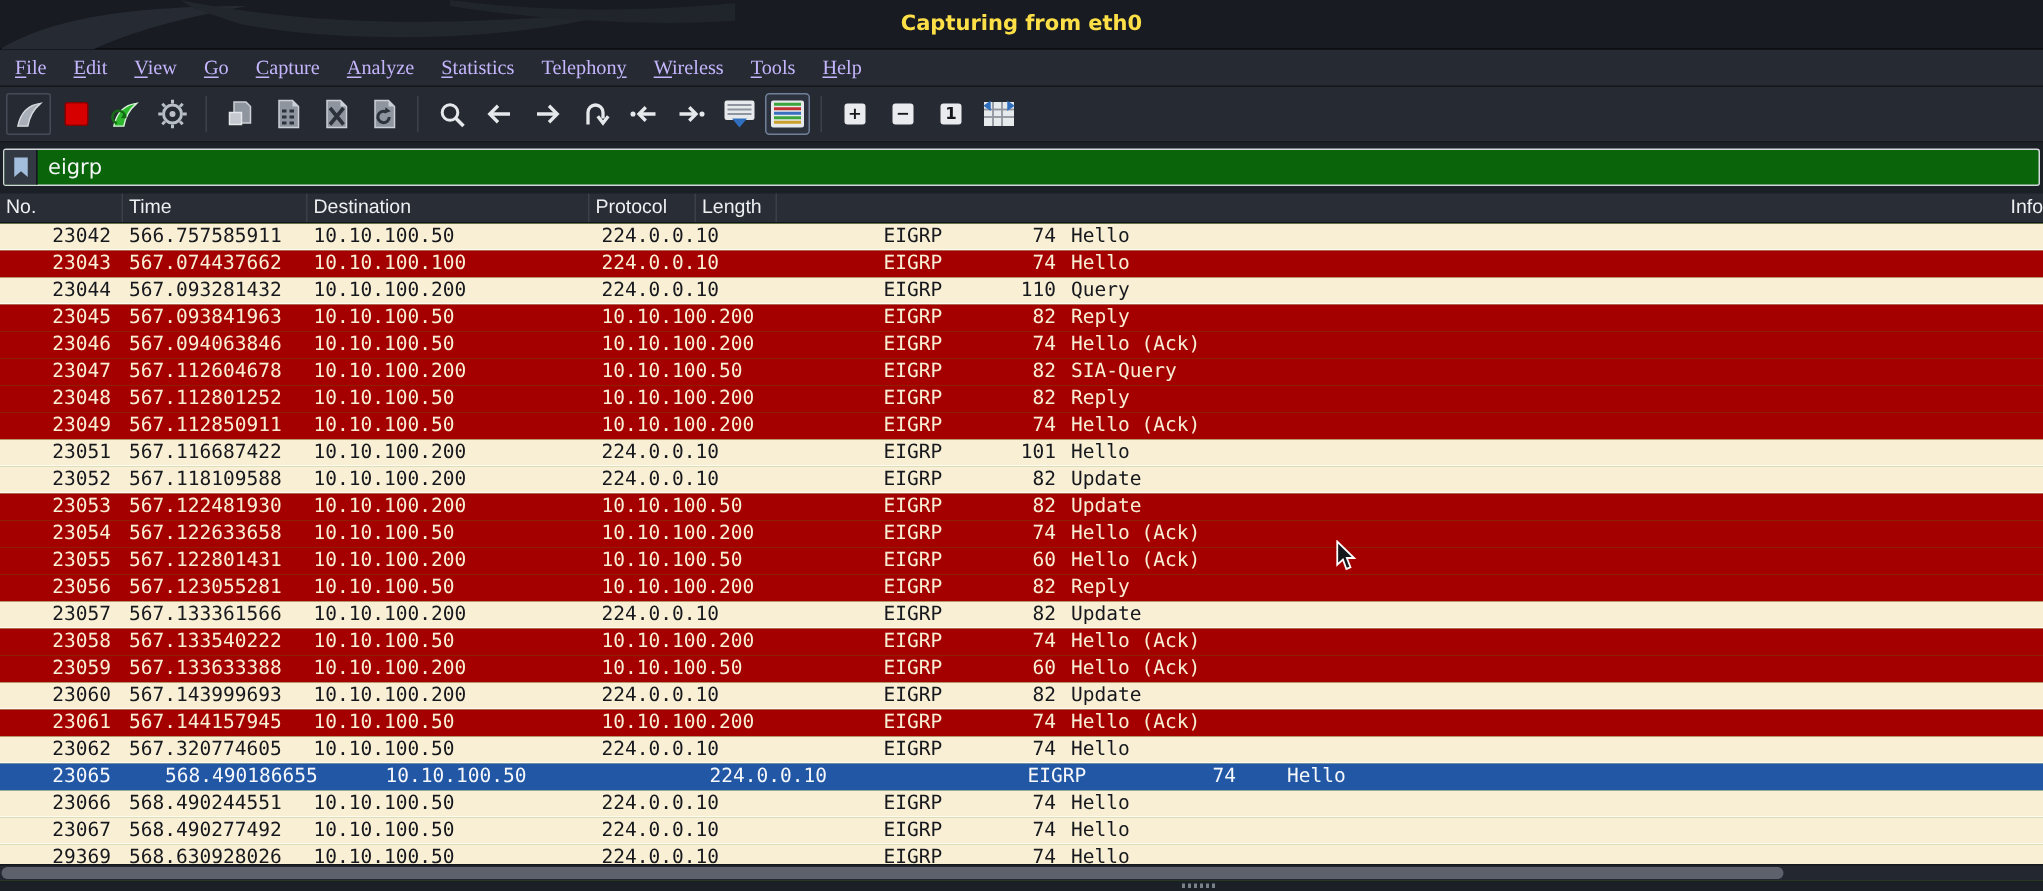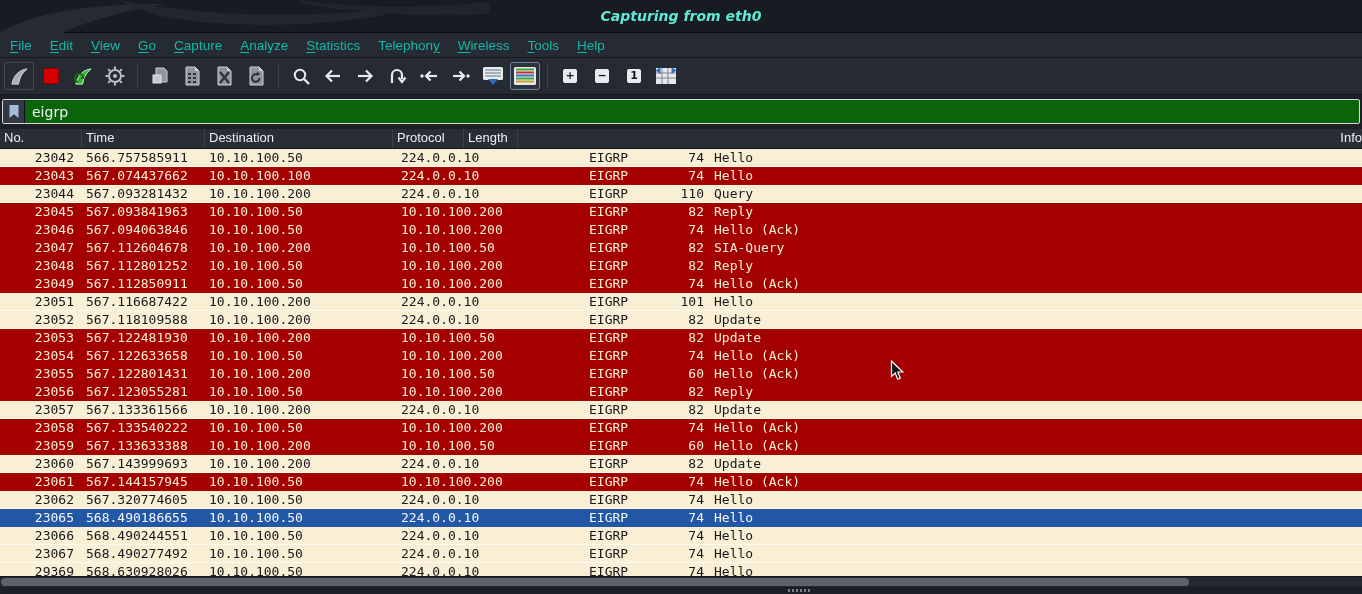--- a/index.html
+++ b/index.html
@@ -11,28 +11,28 @@
     -webkit-font-smoothing:antialiased;
   }
 
   
   .titlebar {
     height:33px; background:#181b21; position:relative;
     display:flex; align-items:center; justify-content:center;
     border-bottom:1px solid #0c0e12;
   }
   .dragon { position:absolute; left:0; top:0; pointer-events:none; }
-  .title  { color:#5eead4; font-weight:bold; font-size:14px; font-family:"DejaVu Sans",sans-serif;font-style:italic; }
+  .title  { color:#fde047; font-weight:bold; font-size:14px; font-family:"DejaVu Sans",sans-serif; }
 
   
   .menubar {
     height:25px; background:#262b33; display:flex; align-items:center;
     padding-left:1px; border-bottom:1px solid #14171c;
   }
-  .menu-item { color:#14b8a6; font-size:13.5px; padding:0 9px; cursor:default; white-space:nowrap; }
+  .menu-item { color:#c4b5fd; font-size:13.5px; padding:0 9px; cursor:default; white-space:nowrap;font-family:Liberation Serif, serif; }
   .menu-item .mn { text-decoration:underline; text-underline-offset:2px; }
 
   
   .toolbar {
     height:37px; background:#262b33; display:flex; align-items:center;
     padding-left:3px; border-bottom:1px solid #14171c;
   }
   .tbtn {
     width:30px; height:28px; display:flex; align-items:center; justify-content:center;
     margin:0 1px; color:#e2e5e9; flex:none;
@@ -84,21 +84,21 @@
 
   
   .packet-area { position:relative; height:445px; background:#4d7c0f; overflow:hidden; }
   .prow {
     height:18px; display:flex;
     font-family:"DejaVu Sans Mono","Liberation Mono",monospace;
     font-size:13px; line-height:18px; white-space:pre; cursor:default;
   }
   .prow.beige    { background:#f8efd4; color:#16181d; box-shadow: inset 0 -1px 0 rgba(255,255,255,.65); }
   .prow.red      { background:#a40000; color:#f8efd4; }
-  .prow.selected { background:#2257a5; color:#f6f8fa; }
+  .prow.selected { background:#2257a5; color:#f6f8fa;gap:24px; }
   .pcell { padding-left:4px; overflow:hidden; }
   .pcell.c-no  { text-align:right; padding-right:8px; padding-left:0; }
   .pcell.c-len { text-align:right; padding-right:6px; padding-left:0; }
 
   
   .hscroll {
     position:absolute; left:0; right:0; bottom:7px; height:11px;
     background:#23272f; border-top:1px solid #14171c;
   }
   .hthumb {

